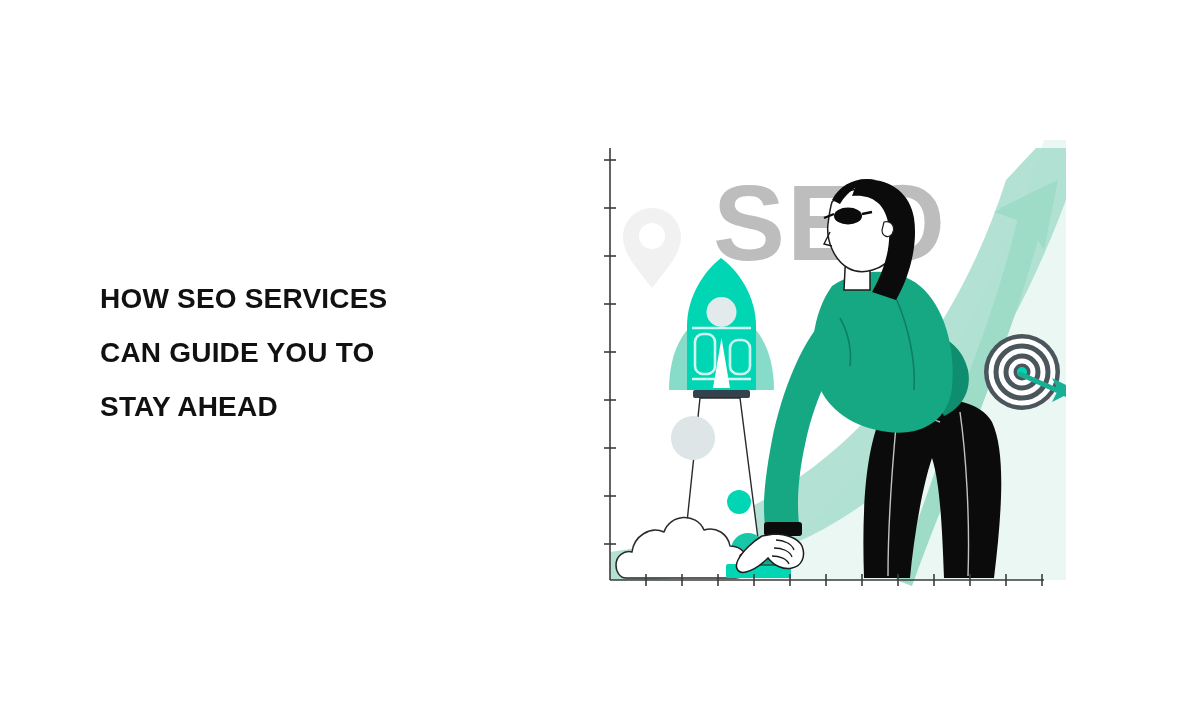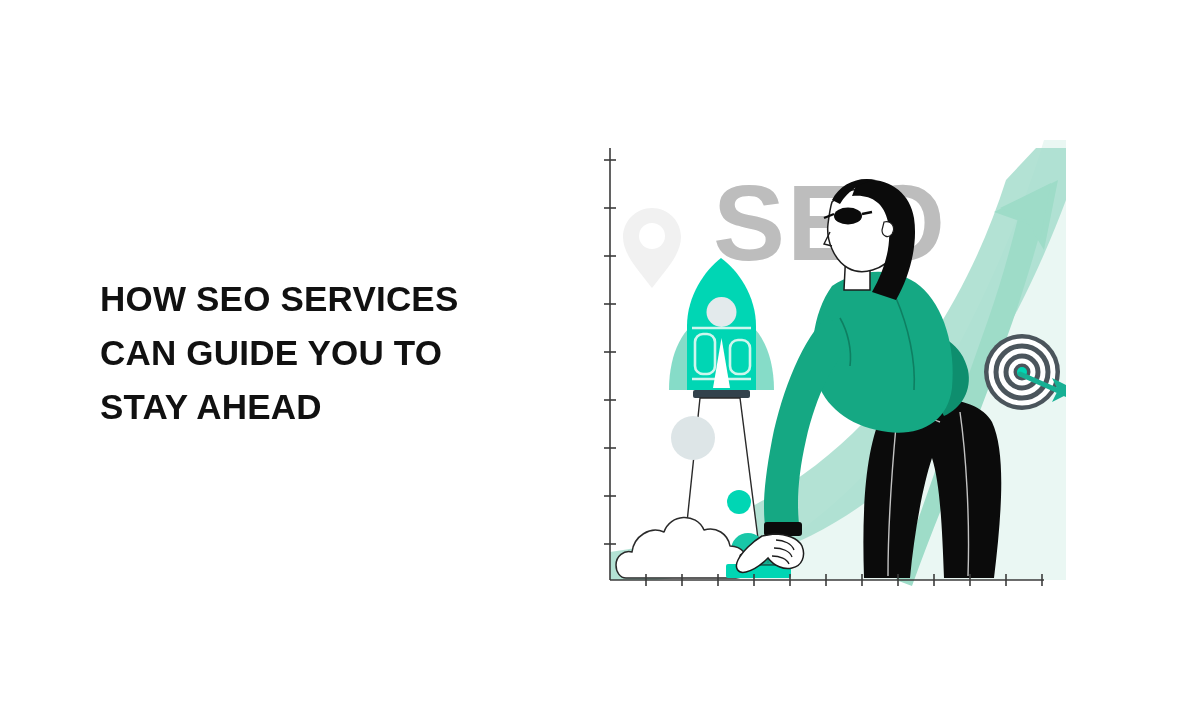--- a/index.html
+++ b/index.html
@@ -26,21 +26,21 @@
   .headline-block {
     position: absolute;
     left: 100px;
     top: 272px;
     width: 500px;
   }
   .headline {
     margin: 0;
     font-family: "Liberation Sans", sans-serif;
     font-weight: 700;
-    font-size: 35px;
+    font-size: 28px;
     line-height: 54px;
     letter-spacing: 0.2px;
     color: #111111;
     text-transform: uppercase;
     white-space: pre-line;
   }
 
   
   .illustration {
     position: absolute;

